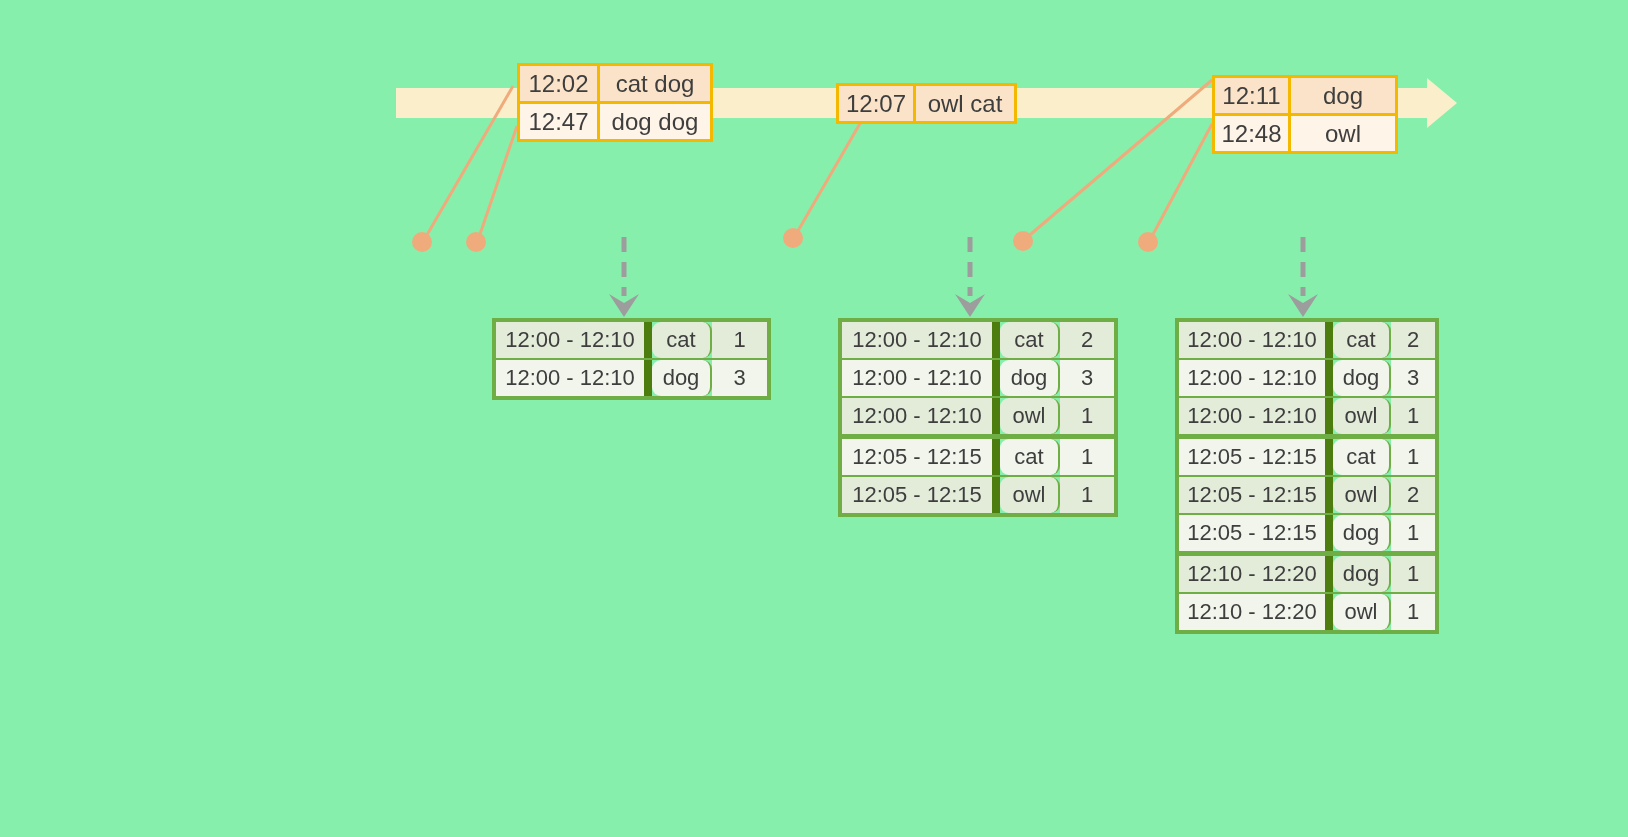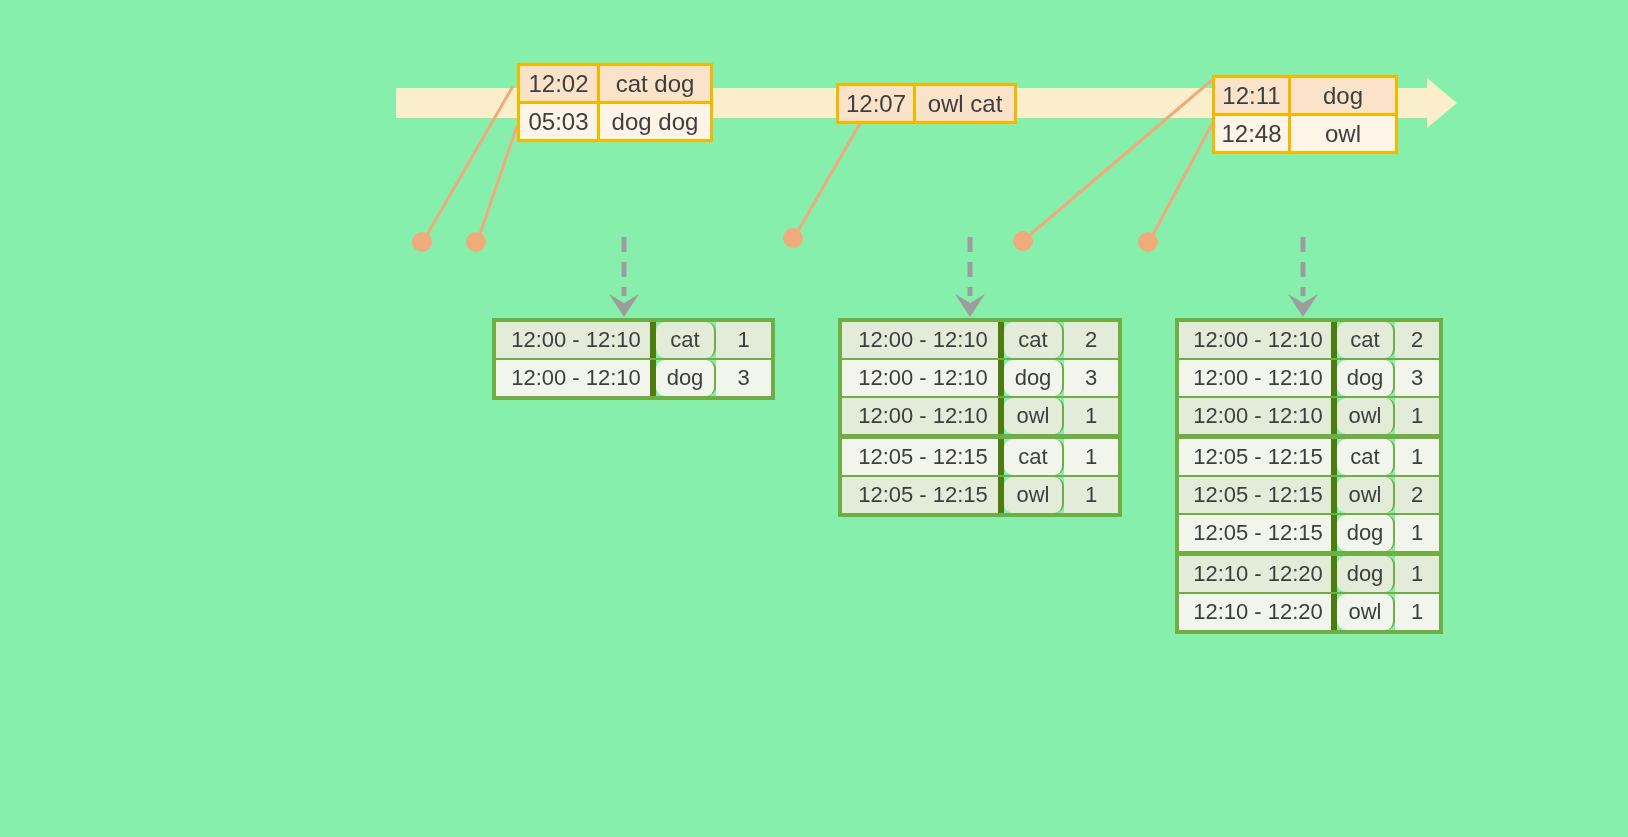--- a/index.html
+++ b/index.html
@@ -32,21 +32,21 @@
     position:absolute; box-sizing:border-box;
     border:4px solid #6FAD45; display:flex; flex-direction:column;
   }
   .rrow { display:flex; }
   .rrow + .rrow { border-top:2px solid #6FAD45; }
   .rrow.thick { border-top-width:5px; }
   .rcell {
     height:36px; line-height:36px; text-align:center;
     font-size:22px; white-space:nowrap;
   }
-  .rwin   { width:var(--w1); border-right:6px solid #4d7c0f;padding-left:6px; }
+  .rwin   { width:var(--w1); border-right:8px solid #4d7c0f; }
   .rword  { width:var(--w2); border-right:2px solid #6FAD45;border-radius:9px; }
   .rcount { width:var(--w3); }
   .rrow:nth-child(odd)  .rcell { background:#E3EBD9; }
   .rrow:nth-child(even) .rcell { background:#F1F5EC; }
 </style>
 </head>
 <body>
 
 <div class="canvas">
 
@@ -81,21 +81,21 @@
       <polygon points="1288,294 1303,303 1318,294 1303,317"></polygon>
     </g>
   </svg>
 
   <div class="etable" style="left:517px; top:63px; --tw:77px; --ww:110px;">
     <div class="erow">
       <div class="ecell etime">12:02</div>
       <div class="ecell ewords">cat dog</div>
     </div>
     <div class="erow">
-      <div class="ecell etime">05:03</div>
+      <div class="ecell etime">12:47</div>
       <div class="ecell ewords">dog dog</div>
     </div>
   </div>
 
   <div class="etable" style="left:836px; top:83px; --tw:74px; --ww:98px;">
     <div class="erow">
       <div class="ecell etime">12:07</div>
       <div class="ecell ewords">owl cat</div>
     </div>
   </div>

